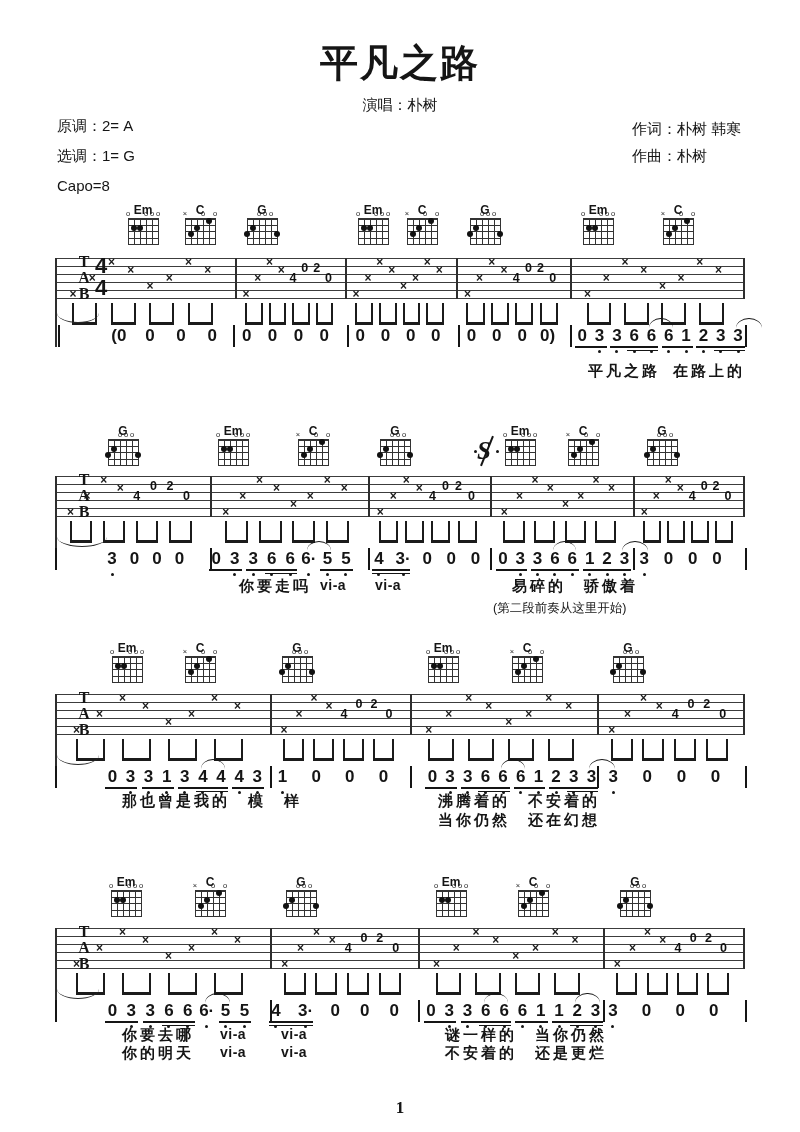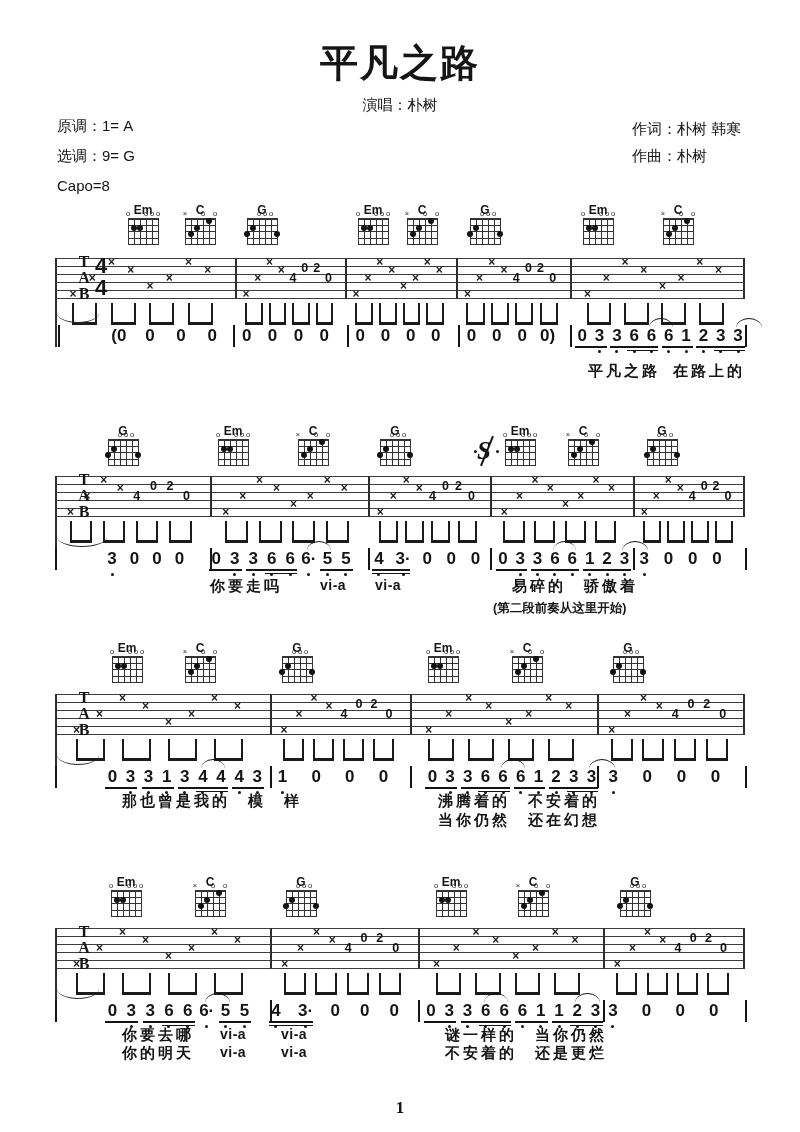--- a/index.html
+++ b/index.html
@@ -18,38 +18,38 @@
   .tnum{font-size:12.5px;font-weight:bold;width:12px;text-align:center;line-height:13px;color:#111;}
   .beam{border-left:2px solid #1b1b1b;border-right:2px solid #1b1b1b;border-bottom:3px solid #1b1b1b;}
   .jnote{font-size:17px;font-weight:bold;width:30px;text-align:center;line-height:22px;white-space:nowrap;}
   .jdot{width:3px;height:3px;border-radius:50%;background:#151515;}
   .juline{background:#151515;height:1.6px;}
   .jtie{height:9px;border-top:1.7px solid #151515;border-radius:50% 50% 0 0/100% 100% 0 0;}
   .jbar{background:#151515;width:1.6px;height:22px;}
   .preslur{border-bottom:1.6px solid #2a2a2a;border-radius:0 0 55% 55%/0 0 100% 100%;height:10px;}
   .lyric{font-size:15px;font-weight:600;white-space:nowrap;letter-spacing:3px;line-height:17px;}
   .lyric.latin{letter-spacing:0.5px;font-size:14px;}
-  .lyric.small{font-size:12.5px;font-weight:700;letter-spacing:0;}
+  .lyric.small{font-size:12.5px;font-weight:400;letter-spacing:0;}
   .cname{font-size:12px;font-weight:bold;text-align:center;line-height:12px;}
   .cmark{font-size:7.5px;line-height:7px;width:8px;text-align:center;color:#222;}
   .cgl{background:#333;}
   .cdot{width:6px;height:6px;border-radius:50%;background:#111;}
   .seg-s{font-family:"Liberation Serif",serif;font-style:italic;font-weight:bold;font-size:25px;line-height:26px;}
   .seg-slash{width:1.6px;height:32px;background:#151515;transform:rotate(22deg);}
   .seg-dot{width:3px;height:3px;border-radius:50%;background:#151515;}
   .pagenum{left:0;top:1098px;width:800px;text-align:center;font-family:"Liberation Serif",serif;font-size:17px;font-weight:bold;}
 </style>
 </head>
 <body>
 
 <div id="sheet">
   <div class="abs hdr-title">平凡之路</div>
   <div class="abs hdr-singer">演唱：朴树</div>
-  <div class="abs hdr-info" style="left:57px;top:117px;">原调：1= A</div>
-  <div class="abs hdr-info" style="left:57px;top:147px;">选调：9= G</div>
+  <div class="abs hdr-info" style="left:57px;top:117px;">原调：2= A</div>
+  <div class="abs hdr-info" style="left:57px;top:147px;">选调：1= G</div>
   <div class="abs hdr-info" style="left:57px;top:177px;">Capo=8</div>
   <div class="abs hdr-info" style="left:632px;top:120px;">作词：朴树 韩寒</div>
   <div class="abs hdr-info" style="left:632px;top:147px;">作曲：朴树</div>
   <div class="abs pagenum">1</div>
 <div class="abs cname" style="left: 126px; top: 204px; width: 34px; height: 12px;">Em</div>
     <div class="abs cmark" style="left: 124px; top: 210px; width: 8px; height: 7px;">o</div>
     <div class="abs cmark" style="left: 142px; top: 210px; width: 8px; height: 7px;">o</div>
     <div class="abs cmark" style="left: 148px; top: 210px; width: 8px; height: 7px;">o</div>
     <div class="abs cmark" style="left: 154px; top: 210px; width: 8px; height: 7px;">o</div>
     <div class="abs cgl" style="left: 128px; top: 218px; width: 1px; height: 26px;"></div>
@@ -584,21 +584,21 @@
     <div class="abs juline" style="left: 582.691px; top: 569px; width: 48.7286px; height: 1.6px;"></div>
     <div class="abs jtie" style="left: 552.963px; top: 541px; width: 23.3643px; height: 9px;"></div>
     <div class="abs jtie" style="left: 622.42px; top: 541px; width: 26px; height: 9px;"></div>
     <div class="abs jbar" style="left: 633px; top: 548px;"></div>
     <div class="abs jnote" style="left: 629.2px; top: 548px; width: 30px; height: 22px;">3</div>
     <div class="abs jdot" style="left: 642.7px; top: 573px; width: 3px; height: 3px;"></div>
     <div class="abs jnote" style="left: 653.467px; top: 548px; width: 30px; height: 22px;">0</div>
     <div class="abs jnote" style="left: 677.733px; top: 548px; width: 30px; height: 22px;">0</div>
     <div class="abs jnote" style="left: 702px; top: 548px; width: 30px; height: 22px;">0</div>
     <div class="abs jbar" style="left: 745px; top: 548px;"></div>
-    <div class="abs lyric" style="left: 210px; top: 577px;">你要走吗</div>
+    <div class="abs lyric" style="left: 239px; top: 577px;">你要走吗</div>
     <div class="abs lyric latin" style="left: 320px; top: 577px;">vi-a</div>
     <div class="abs lyric latin" style="left: 375px; top: 577px;">vi-a</div>
     <div class="abs lyric" style="left: 512px; top: 577px;">易碎的　骄傲着</div>
     <div class="abs lyric small" style="left: 493px; top: 600px;">(第二段前奏从这里开始)</div>
     <div class="abs cname" style="left: 110px; top: 642px; width: 34px; height: 12px;">Em</div>
     <div class="abs cmark" style="left: 108px; top: 648px; width: 8px; height: 7px;">o</div>
     <div class="abs cmark" style="left: 126px; top: 648px; width: 8px; height: 7px;">o</div>
     <div class="abs cmark" style="left: 132px; top: 648px; width: 8px; height: 7px;">o</div>
     <div class="abs cmark" style="left: 138px; top: 648px; width: 8px; height: 7px;">o</div>
     <div class="abs cgl" style="left: 112px; top: 656px; width: 1px; height: 26px;"></div>

